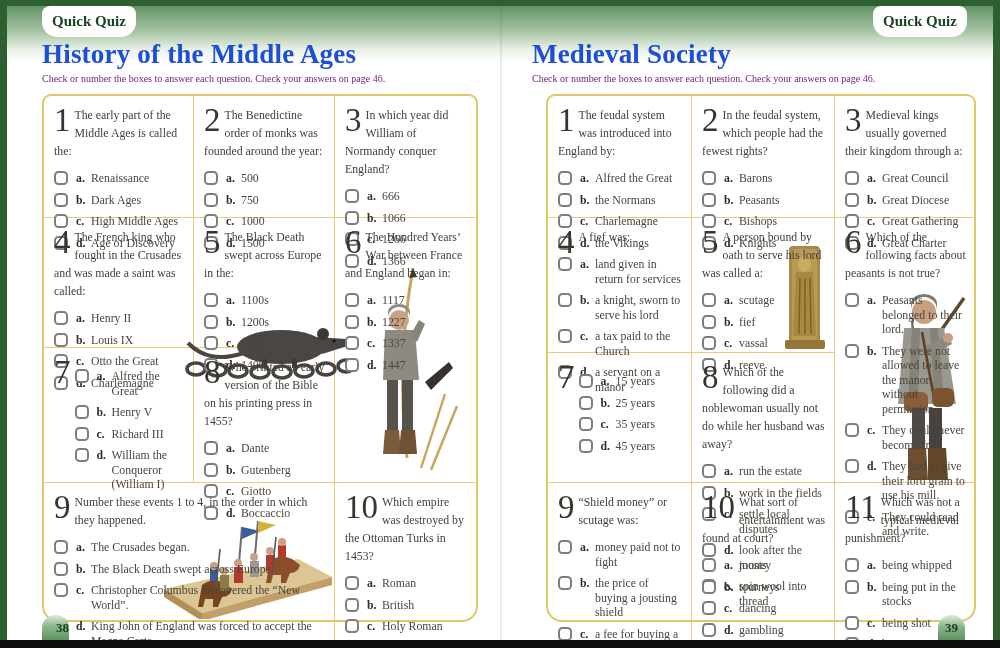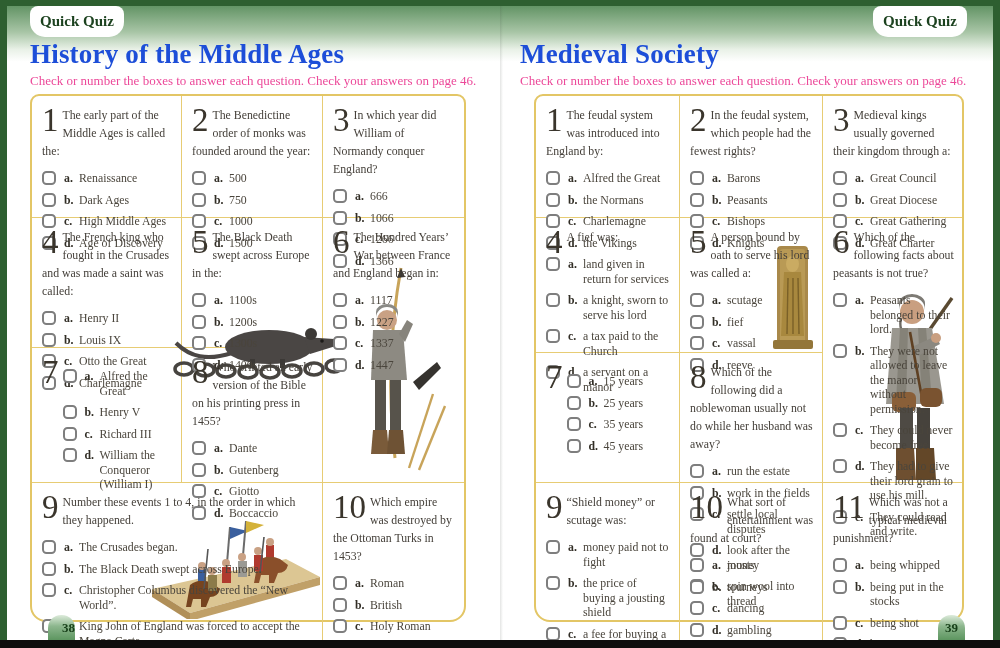--- a/index.html
+++ b/index.html
@@ -9,30 +9,30 @@
   .edge-left  { position:absolute; top:0; left:0; bottom:8px; width:7px; background:#2e5f30; z-index:30; }
   .edge-right { position:absolute; top:0; right:0; bottom:8px; width:7px; background:#2e5f30; z-index:30; }
   .bottom-bar { position:absolute; left:0; right:0; bottom:0; height:8px; background:#0e0e0e; z-index:31; }
 
   .spread { position:absolute; left:7px; right:7px; top:6px; bottom:8px; background:#fff; display:flex; }
   .header-band { position:absolute; top:0; left:0; right:0; height:58px;
     background:linear-gradient(180deg,#639465 0%,#a8c5a6 45%,#e9f1e7 75%,#ffffff 96%); }
   .seam { position:absolute; left:50%; top:0; bottom:0; width:3px;
     background:linear-gradient(to right, rgba(60,70,60,.14), rgba(60,70,60,0)); z-index:5; }
 
-  .page { position:relative; flex:1 1 50%; height:100%; }
+  .page { position:relative; flex:1 1 50%; height:100%;margin-left:12px; }
 
   .tab { position:absolute; top:0; width:94px; height:31px; background:#ffffff;
     border-radius:8px 8px 15px 15px; display:flex; align-items:center; justify-content:center;
     font-weight:bold; font-size:15px; color:#1c421f; z-index:6; }
   .page.left  .tab { left:23px; }
   .page.right .tab { right:26px; }
 
   .title { position:absolute; top:33px; font-size:27px; color:#1d4ed8; letter-spacing:.2px; z-index:6; }
-  .subtitle { position:absolute; top:67px; font-size:13px; color:#ec4899; z-index:6; }
+  .subtitle { position:absolute; top:67px; font-size:10px; color:#701a75; z-index:6; }
   .page.left  .title, .page.left  .subtitle { left:23px; }
   .page.right .title, .page.right .subtitle { left:20px; }
 
   .qgrid { position:absolute; top:88px; display:grid; border:2px solid #e3c666;
     border-radius:9px 9px 16px 16px; z-index:4; background:transparent; }
   .page.left  .qgrid { left:23px; width:436px; height:528px;
     grid-template-columns:150px 141px 1fr; grid-template-rows:122px 130px 135px 1fr; }
   .page.right .qgrid { left:34px; width:430px; height:528px;
     grid-template-columns:144px 143px 1fr; grid-template-rows:122px 135px 130px 1fr; }
 
@@ -60,21 +60,21 @@
   .illus-rat     { left:-10px; bottom:-34px; width:172px; height:72px; }
   .illus-archer  { left:6px; bottom:2px; width:128px; height:218px; }
   .illus-battle  { right:-4px; top:14px; width:188px; height:122px; }
   .illus-statue  { right:5px; top:26px; width:48px; height:108px; }
   .illus-peasant { right:-2px; bottom:-2px; width:112px; height:196px; }
 
   .page-num { position:absolute; bottom:0; width:27px; height:25px;
     border-radius:13px 13px 0 0; background:linear-gradient(180deg,#ddebdb 0%,#8cb68d 45%,#5d9660 100%);
     display:flex; align-items:center; justify-content:center;
     font-size:13px; font-weight:bold; color:#173f19; z-index:7; }
-  .page.left  .page-num { left:41px;padding-left:14px; }
+  .page.left  .page-num { left:23px;padding-left:14px; }
   .page.right .page-num { right:28px; }
 </style>
 </head>
 <body>
 
 <div class="frame">
   <div class="edge-top"></div>
   <div class="edge-left"></div>
   <div class="edge-right"></div>
   <div class="bottom-bar"></div>

